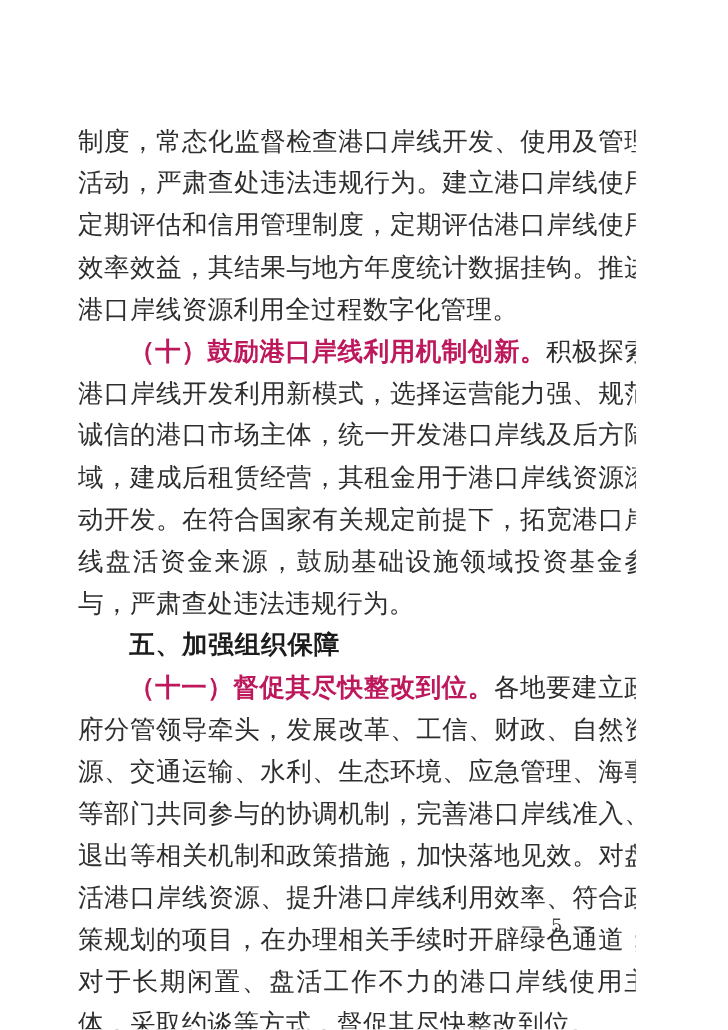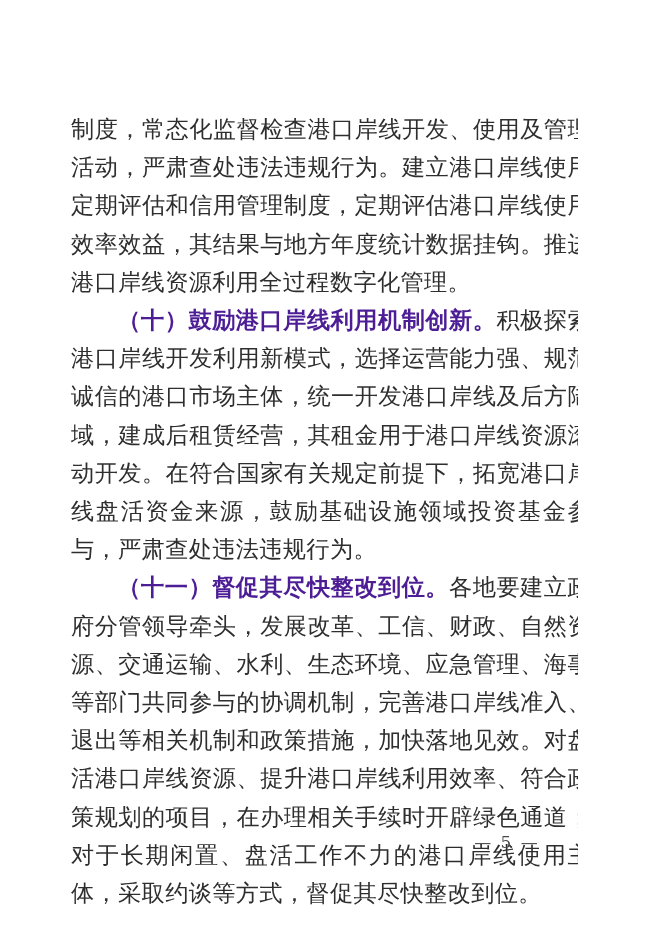--- a/index.html
+++ b/index.html
@@ -32,21 +32,21 @@
     text-indent: 2em;
     letter-spacing: 0.35px;
     color: #2e2e2e;
     -webkit-font-smoothing: antialiased;
   }
   .para.cont {
     text-indent: 0;
   }
   .para .lead {
     font-weight: 700;
-    color: #4c1d95;
+    color: #be185d;
     font-family: Liberation Serif, serif;
   }
   .heading {
     margin: 0;
     font-size: 23.2px;
     line-height: 38.2px;
     text-indent: 2em;
     font-weight: 700;
     letter-spacing: 0.8px;
     color: #1c1c1c;
@@ -68,20 +68,21 @@
 <body>
 
 <div class="page">
 
   <div class="text-body">
 
     <p class="para cont">制度，常态化监督检查港口岸线开发、使用及管理活动，严肃查处违法违规行为。建立港口岸线使用定期评估和信用管理制度，定期评估港口岸线使用效率效益，其结果与地方年度统计数据挂钩。推进港口岸线资源利用全过程数字化管理。</p>
 
     <p class="para"><span class="lead">（十）鼓励港口岸线利用机制创新。</span><span>积极探索港口岸线开发利用新模式，选择运营能力强、规范诚信的港口市场主体，统一开发港口岸线及后方陆域，建成后租赁经营，其租金用于港口岸线资源滚动开发。在符合国家有关规定前提下，拓宽港口岸线盘活资金来源，鼓励基础设施领域投资基金参与，严肃查处违法违规行为。</span></p>
 
+    <p class="heading">五、加强组织保障</p>
 
     <p class="para"><span class="lead">（十一）督促其尽快整改到位。</span><span>各地要建立政府分管领导牵头，发展改革、工信、财政、自然资源、交通运输、水利、生态环境、应急管理、海事等部门共同参与的协调机制，完善港口岸线准入、退出等相关机制和政策措施，加快落地见效。对盘活港口岸线资源、提升港口岸线利用效率、符合政策规划的项目，在办理相关手续时开辟绿色通道；对于长期闲置、盘活工作不力的港口岸线使用主体，采取约谈等方式，督促其尽快整改到位。</span></p>
 
   </div>
 
   <div class="page-number">— 5 —</div>
 
 </div>
 
 </body></html>

